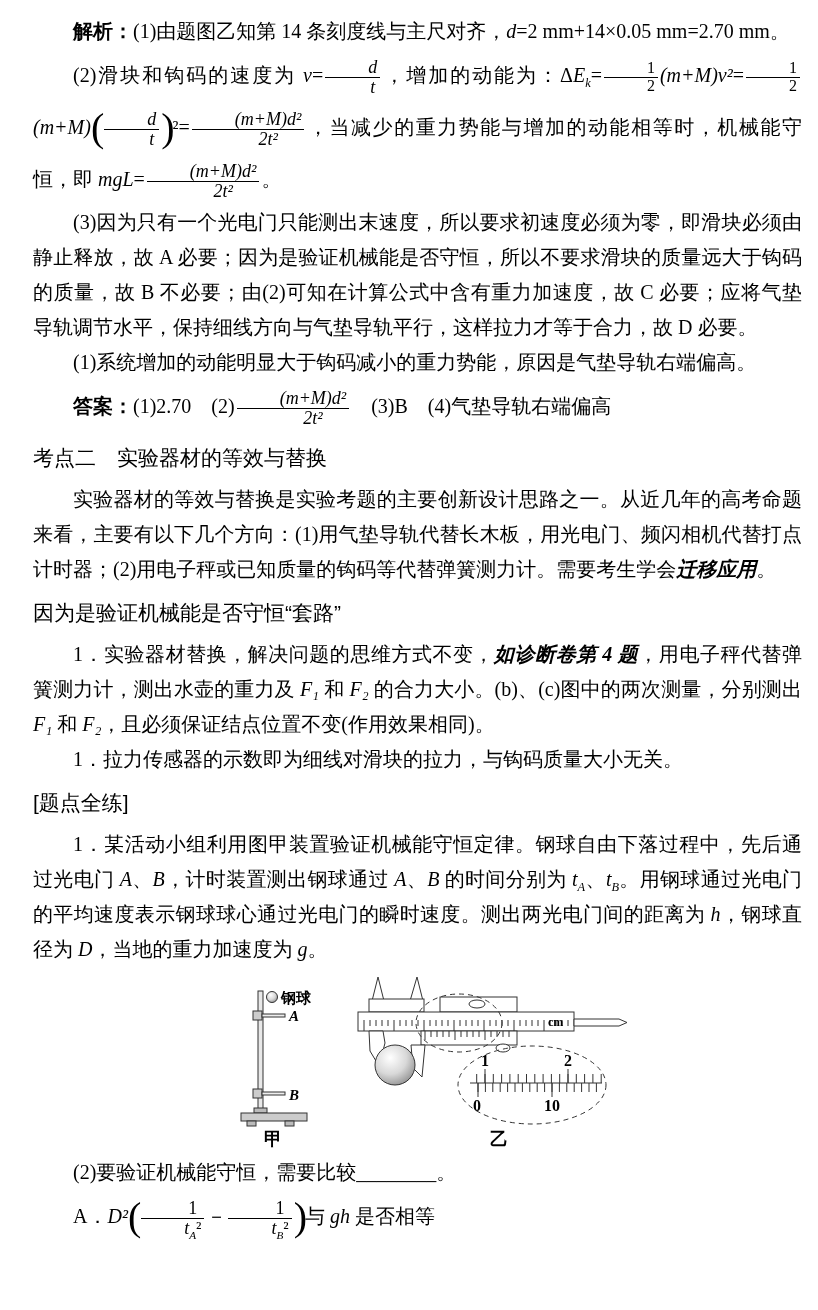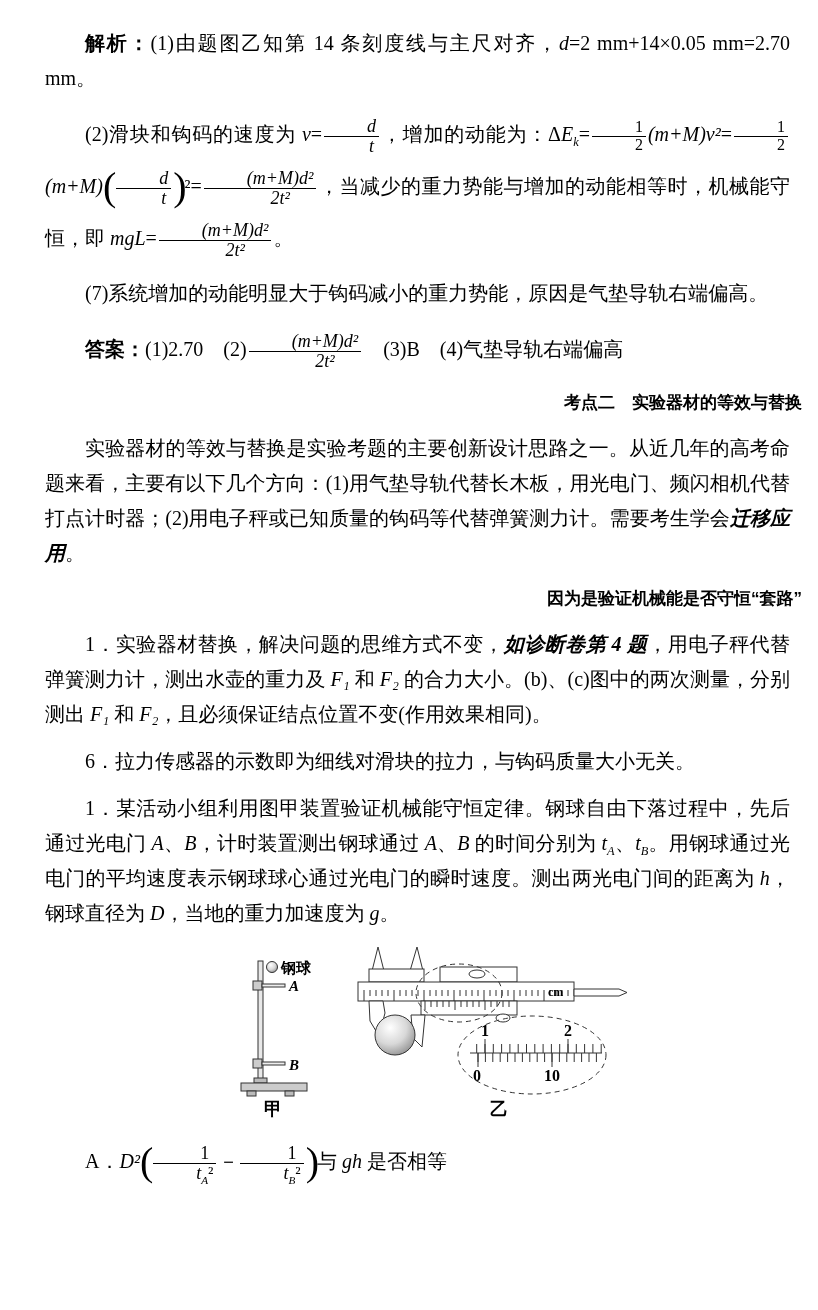--- a/index.html
+++ b/index.html
@@ -1,24 +1,24 @@
 <!DOCTYPE html>
 <html><head>
 <meta charset="utf-8">
 <style>
   html,body{margin:0;padding:0;background:#fff;}
   body{width:818px;color:#000;font-family:"Liberation Serif","DejaVu Serif",serif;font-size:20px;}
   .page{width:818px;min-height:1310px;box-sizing:border-box;padding:14px 16px 24px 33px;background:#fff;}
-  .para{margin:12px;line-height:35px;text-align:justify;}
+  .para{margin:0;line-height:35px;text-align:justify;}
   .indent{text-indent:2em;}
   .mline{line-height:52px;}
   .lbl{font-family:"Liberation Sans","DejaVu Sans",sans-serif;font-weight:bold;}
   .b{font-weight:bold;font-style:italic;}
   .mi{font-style:italic;}
-  .heading{font-family:"Liberation Sans","DejaVu Sans",sans-serif;font-weight:bold;font-size:17px;text-align:right;margin:10px 0 8px;line-height:32px;}
+  .heading{font-family:"Liberation Sans","DejaVu Sans",sans-serif;font-weight:normal;font-size:21px;text-align:left;margin:10px 0 8px;line-height:32px;}
   sub{font-size:0.62em;font-style:italic;line-height:0;}
   .frac{display:inline-block;text-align:center;vertical-align:-0.62em;line-height:1.05;font-size:18px;margin:0 2px;}
   .frac .fn{display:block;padding:0 3px;}
   .frac .fd{display:block;border-top:1.4px solid #000;padding:0 3px;}
   .frac.sm{font-size:16px;vertical-align:-0.55em;}
   .bigp{font-size:40px;font-weight:400;vertical-align:-0.18em;line-height:0;letter-spacing:-2px;}
   .figure{margin:6px 0 2px;font-weight:bold;}
   .figure svg{display:block;}
   .flabel{font-size:15px;font-family:"Liberation Serif",serif;}
   .fvar{font-size:15px;font-style:italic;font-family:"Liberation Serif",serif;}
@@ -30,36 +30,38 @@
 </style>
 </head>
 <body>
 
 <div class="page">
 
   <p class="para indent"><span class="lbl">解析：</span><span>(1)由题图乙知第 14 条刻度线与主尺对齐，</span><span class="mi">d</span><span>=2 mm+14×0.05 mm=2.70 mm。</span></p>
 
   <p class="para indent mline"><span>(2)滑块和钩码的速度为 </span><span class="mi">v</span><span>=</span><span class="frac"><span class="fn mi">d</span><span class="fd mi">t</span></span><span>，增加的动能为：Δ</span><span class="mi">E</span><sub>k</sub><span>=</span><span class="frac sm"><span class="fn">1</span><span class="fd">2</span></span><span class="mi">(m+M)v²</span><span>=</span><span class="frac sm"><span class="fn">1</span><span class="fd">2</span></span><span class="mi">(m+M)</span><span class="bigp">(</span><span class="frac"><span class="fn mi">d</span><span class="fd mi">t</span></span><span class="bigp">)</span><span>²=</span><span class="frac"><span class="fn mi">(m+M)d²</span><span class="fd mi">2t²</span></span><span>，当减少的重力势能与增加的动能相等时，机械能守恒，即 </span><span class="mi">mgL</span><span>=</span><span class="frac"><span class="fn mi">(m+M)d²</span><span class="fd mi">2t²</span></span><span>。</span></p>
 
+  <p class="para indent">(3)因为只有一个光电门只能测出末速度，所以要求初速度必须为零，即滑块必须由静止释放，故 A 必要；因为是验证机械能是否守恒，所以不要求滑块的质量远大于钩码的质量，故 B 不必要；由(2)可知在计算公式中含有重力加速度，故 C 必要；应将气垫导轨调节水平，保持细线方向与气垫导轨平行，这样拉力才等于合力，故 D 必要。</p>
 
-  <p class="para indent">(7)系统增加的动能明显大于钩码减小的重力势能，原因是气垫导轨右端偏高。</p>
+  <p class="para indent">(1)系统增加的动能明显大于钩码减小的重力势能，原因是气垫导轨右端偏高。</p>
 
   <p class="para indent mline"><span class="lbl">答案：</span><span>(1)2.70　(2)</span><span class="frac"><span class="fn mi">(m+M)d²</span><span class="fd mi">2t²</span></span><span>　(3)B　(4)气垫导轨右端偏高</span></p>
 
   <h3 class="heading">考点二　实验器材的等效与替换</h3>
 
   <p class="para indent"><span>实验器材的等效与替换是实验考题的主要创新设计思路之一。从近几年的高考命题来看，主要有以下几个方向：(1)用气垫导轨代替长木板，用光电门、频闪相机代替打点计时器；(2)用电子秤或已知质量的钩码等代替弹簧测力计。需要考生学会</span><span class="b">迁移应用</span><span>。</span></p>
 
   <h3 class="heading">因为是验证机械能是否守恒“套路”</h3>
 
   <p class="para indent"><span>1．实验器材替换，解决问题的思维方式不变，</span><span class="b">如诊断卷第 4 题</span><span>，用电子秤代替弹簧测力计，测出水壶的重力及 </span><span class="mi">F₁</span><span> 和 </span><span class="mi">F₂</span><span> 的合力大小。(b)、(c)图中的两次测量，分别测出 </span><span class="mi">F₁</span><span> 和 </span><span class="mi">F₂</span><span>，且必须保证结点位置不变(作用效果相同)。</span></p>
 
 
-  <p class="para indent">6．拉力传感器的示数即为细线对滑块的拉力，与钩码质量大小无关。</p>
+  <p class="para indent">1．拉力传感器的示数即为细线对滑块的拉力，与钩码质量大小无关。</p>
 
+  <h3 class="heading">[题点全练]</h3>
 
   <p class="para indent"><span>1．某活动小组利用图甲装置验证机械能守恒定律。钢球自由下落过程中，先后通过光电门 </span><span class="mi">A</span><span>、</span><span class="mi">B</span><span>，计时装置测出钢球通过 </span><span class="mi">A</span><span>、</span><span class="mi">B</span><span> 的时间分别为 </span><span class="mi">t</span><sub>A</sub><span>、</span><span class="mi">t</span><sub>B</sub><span>。用钢球通过光电门的平均速度表示钢球球心通过光电门的瞬时速度。测出两光电门间的距离为 </span><span class="mi">h</span><span>，钢球直径为 </span><span class="mi">D</span><span>，当地的重力加速度为 </span><span class="mi">g</span><span>。</span></p>
 
 
   <div class="figure">
     <svg width="740" height="180" viewBox="0 0 740 180">
       <defs>
         <radialGradient id="ballg" cx="38%" cy="32%" r="75%">
           <stop offset="0%" stop-color="#ffffff"></stop>
           <stop offset="55%" stop-color="#d8d8d8"></stop>
@@ -117,16 +119,17 @@
         <path d="M445,110v14 M519,110v14" fill="none"></path>
         <text class="fnum" x="448" y="93" stroke="none" fill="#000">1</text>
         <text class="fnum" x="531" y="93" stroke="none" fill="#000">2</text>
         <text class="fnum" x="440" y="138" stroke="none" fill="#000">0</text>
         <text class="fnum" x="511" y="138" stroke="none" fill="#000">10</text>
         <text class="fcap" x="457" y="172" stroke="none" fill="#000">乙</text>
       </g>
     </svg>
   </div>
 
+  <p class="para indent">(2)要验证机械能守恒，需要比较________。</p>
 
   <p class="para indent mline"><span>A．</span><span class="mi">D²</span><span class="bigp">(</span><span class="frac"><span class="fn">1</span><span class="fd"><i>t</i><sub>A</sub><span>²</span></span></span><span>－</span><span class="frac"><span class="fn">1</span><span class="fd"><i>t</i><sub>B</sub><span>²</span></span></span><span class="bigp">)</span><span>与 </span><span class="mi">gh</span><span> 是否相等</span></p>
 
 </div>
 
 </body></html>

